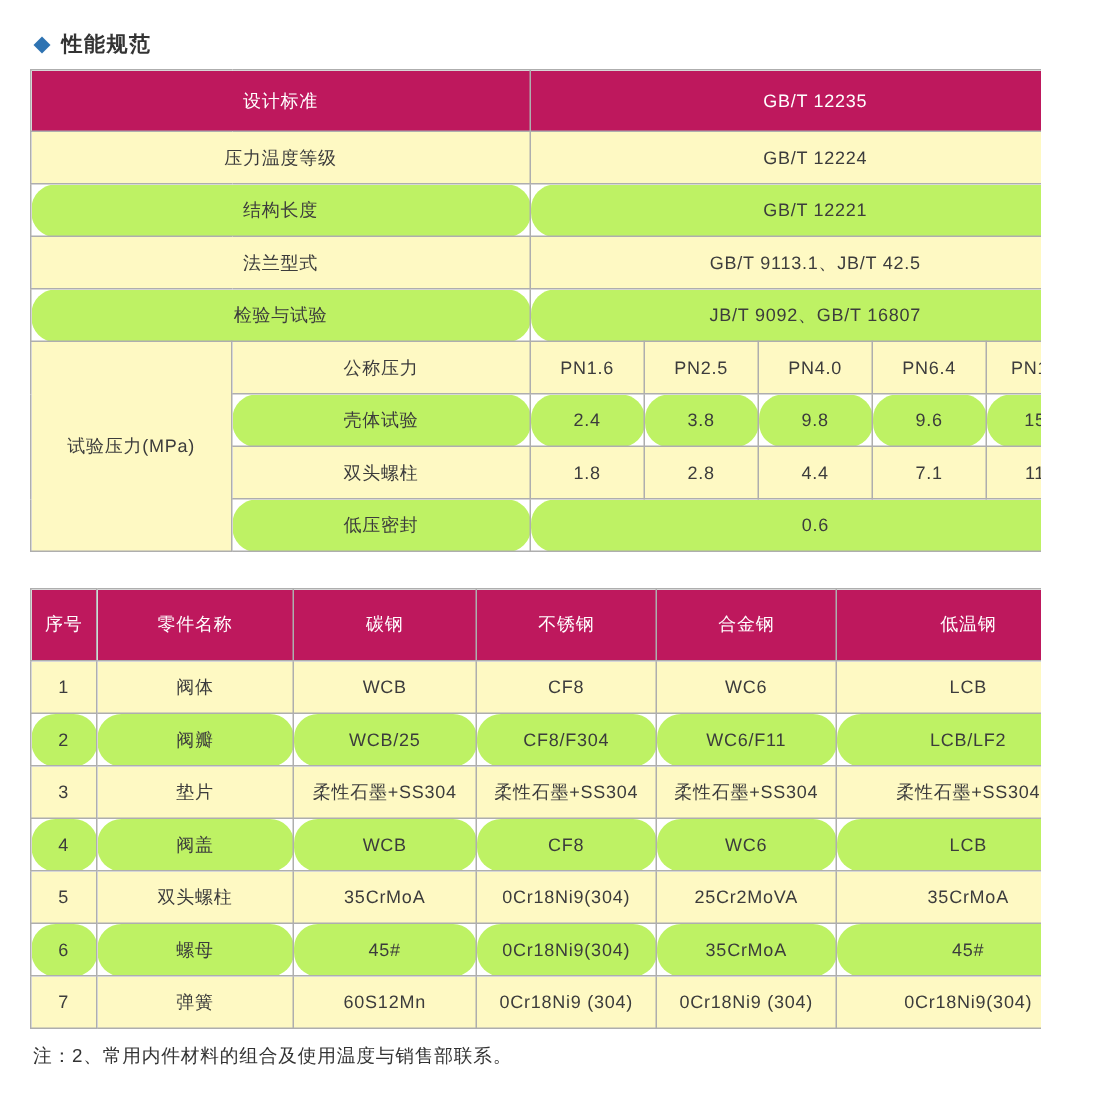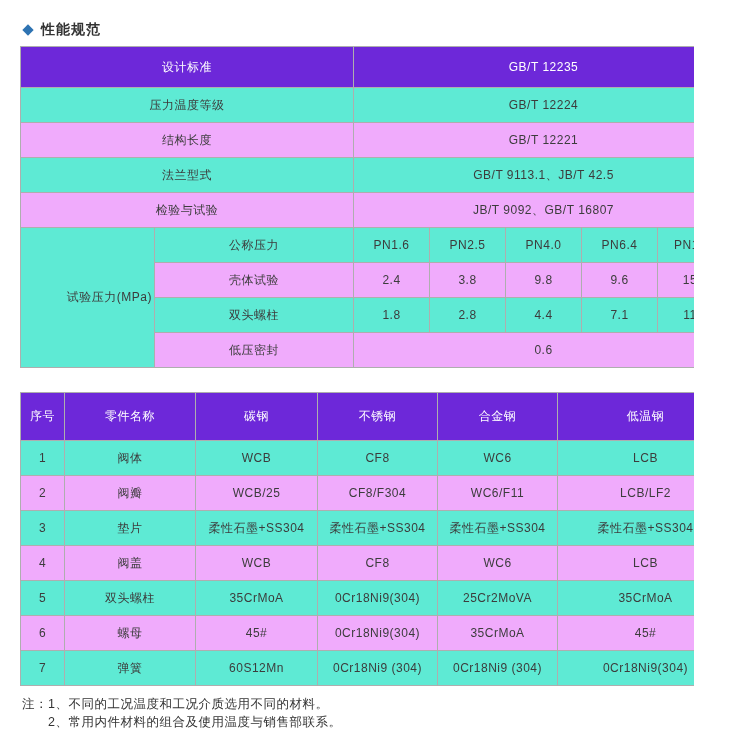--- a/index.html
+++ b/index.html
@@ -43,27 +43,27 @@
     color: #3c3c3c;
     padding: 0 2px;
     letter-spacing: 0.5px;
     overflow: hidden;
     white-space: nowrap;
   }
   tr.r { height: 35px; }
   tr.head1 { height: 41px; }
   tr.head2 { height: 48px; }
   .blue-row td, .blue-row th {
-    background: #6d28d9;
+    background: #be185d;
     color: #ffffff;
     border-color: #aeaeae;
   }
-  td.gray, tr.gray td { background: #f0abfc; }
-  tr.white td { background: #5eead4; }
-  td.merged-label { background: #ececec; text-align: right; }
+  td.gray, tr.gray td { background: #bef264; border-radius: 16px; }
+  tr.white td { background: #fef9c3; }
+  td.merged-label { background: #ececec; }
   .gap { height: 24px; }
   .notes {
     display: flex;
     margin: 9px 0 0 2px;
     font-size: 12.5px;
     color: #333333;
     line-height: 1.45;
     letter-spacing: 0.5px;
   }
   .notes .prefix { flex: 0 0 auto; }
@@ -217,18 +217,17 @@
         <td>0Cr18Ni9 (304)</td>
         <td>0Cr18Ni9 (304)</td>
         <td>0Cr18Ni9(304)</td>
       </tr>
     </tbody>
   </table>
 
   <div class="notes">
     <span class="prefix">注：</span>
     <span>
-      <div>1、不同的工况温度和工况介质选用不同的材料。</div>
       <div>2、常用内件材料的组合及使用温度与销售部联系。</div>
     </span>
   </div>
 
 </div>
 
 </body></html>

